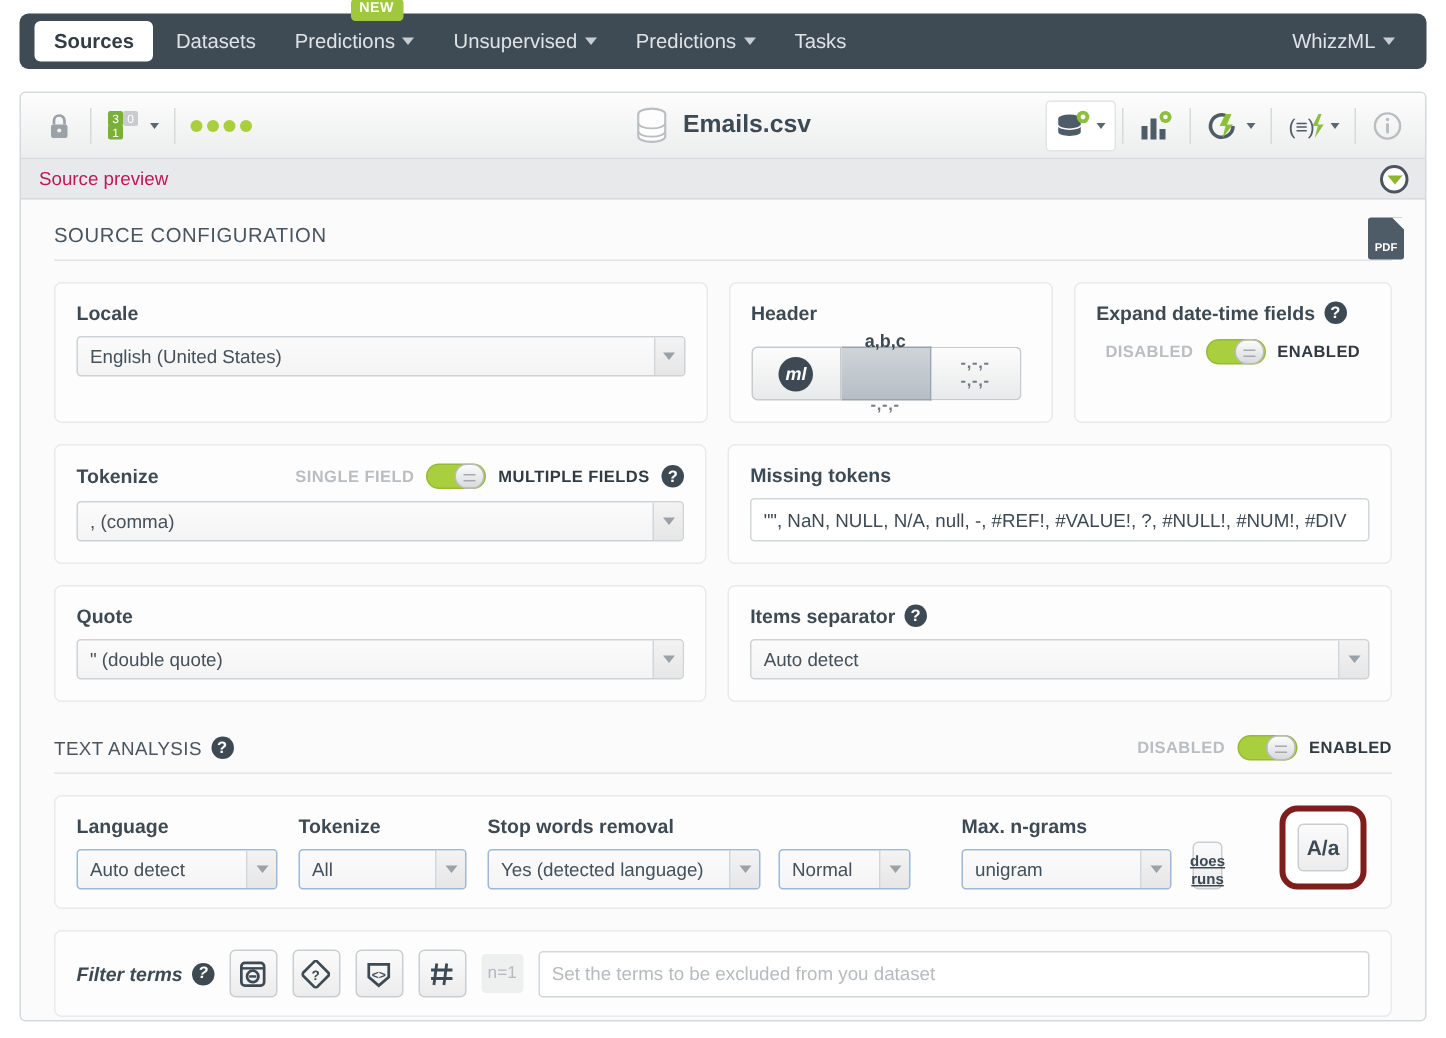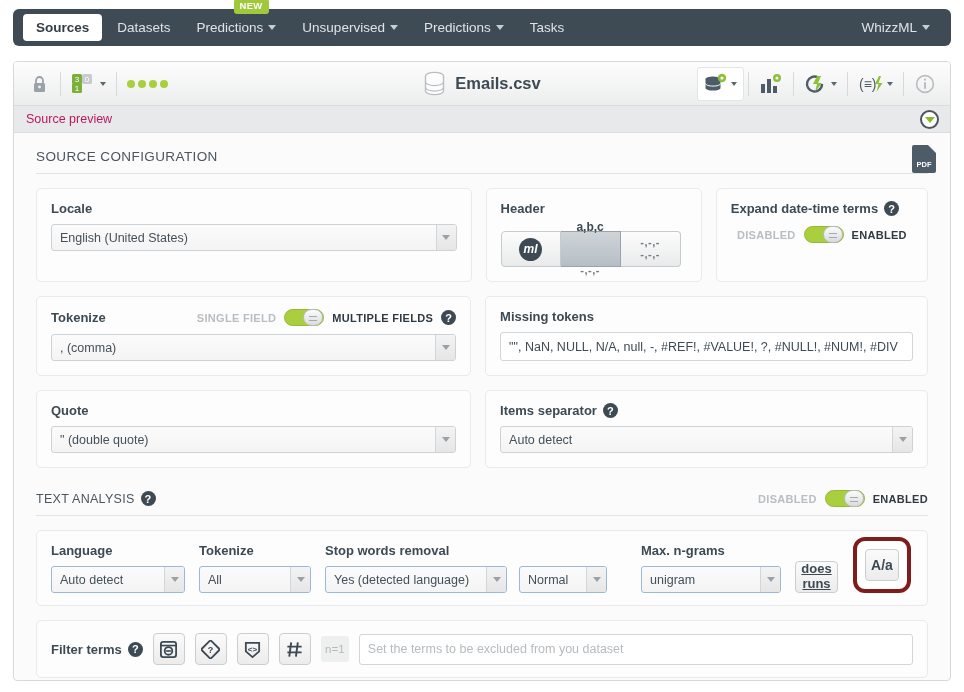--- a/index.html
+++ b/index.html
@@ -289,27 +289,27 @@
     background: linear-gradient(#fbfbfb,#ececec);
     border: 1px solid #cbced0;
     border-radius: 4px;
     display: flex; align-items: center; justify-content: center;
     cursor: pointer;
   }
   .sq-lg {
     width: 32px; height: 32px;
   }
   .stem-btn {
-    width: 43px; height: 32px;
+    width: 20px; height: 32px;
     background: linear-gradient(#fbfbfb,#ececec);
     border: 1px solid #cbced0;
     border-radius: 4px;
     display: flex; flex-direction: column;
     align-items: center; justify-content: flex-end;
-    font-size: 13px; font-weight: bold; color: #3d4a54;
+    font-size: 10px; font-weight: bold; color: #3d4a54;
     line-height: 1.15; cursor: pointer;
   }
   .stem-btn span { text-decoration: underline; }
   .case-btn {
     width: 34px; height: 32px;
     background: linear-gradient(#fbfbfb,#ececec);
     border: 1px solid #cbced0;
     border-radius: 4px;
     display: flex; align-items: center; justify-content: center;
     font-size: 14px; font-weight: bold; color: #3d4a54;
@@ -498,21 +498,21 @@
           </div>
           <div class="seg-btn dim">
             <span class="sub">-,-,-</span>
             <span class="sub">-,-,-</span>
           </div>
         </div>
       </div>
 
       <div class="card" style="width:216px;">
         <div class="fld-label">
-          <span>Expand date-time terms</span>
+          <span>Expand date-time fields</span>
           <span class="help">?</span>
         </div>
         <div class="toggle-wrap" style="justify-content:center;margin-top:10px;">
           <span class="tg-off">DISABLED</span>
           <div class="switch">
               <span class="knob"></span>
             </div>
           <span class="tg-on">ENABLED</span>
         </div>
       </div>
@@ -648,21 +648,21 @@
 
       <div class="ring" style="position:absolute;right:16px;top:6px;">
         <div class="case-btn">
           <span>A/a</span>
         </div>
       </div>
     </div>
 
     <div class="card" style="margin-top:14px;padding:12px 14px;">
       <div style="display:flex;align-items:center;gap:10px;">
-        <span class="fld-label" style="margin-bottom:0;">
+        <span class="fld-label" style="margin-bottom:0;font-style:italic;">
           <span>Filter terms</span>
           <span class="help">?</span>
         </span>
 
         <div class="sq-btn sq-lg">
           <svg width="19" height="19" viewBox="0 0 20 20">
             <rect x="2" y="2" width="16" height="16" rx="2.5" fill="none" stroke="#3d4a54" stroke-width="1.9"></rect>
             <circle cx="10" cy="11.5" r="4" fill="none" stroke="#3d4a54" stroke-width="1.9"></circle>
             <rect x="7.5" y="10.7" width="5" height="1.7" fill="#3d4a54"></rect>
             <rect x="2" y="5" width="16" height="1.7" fill="#3d4a54"></rect>

